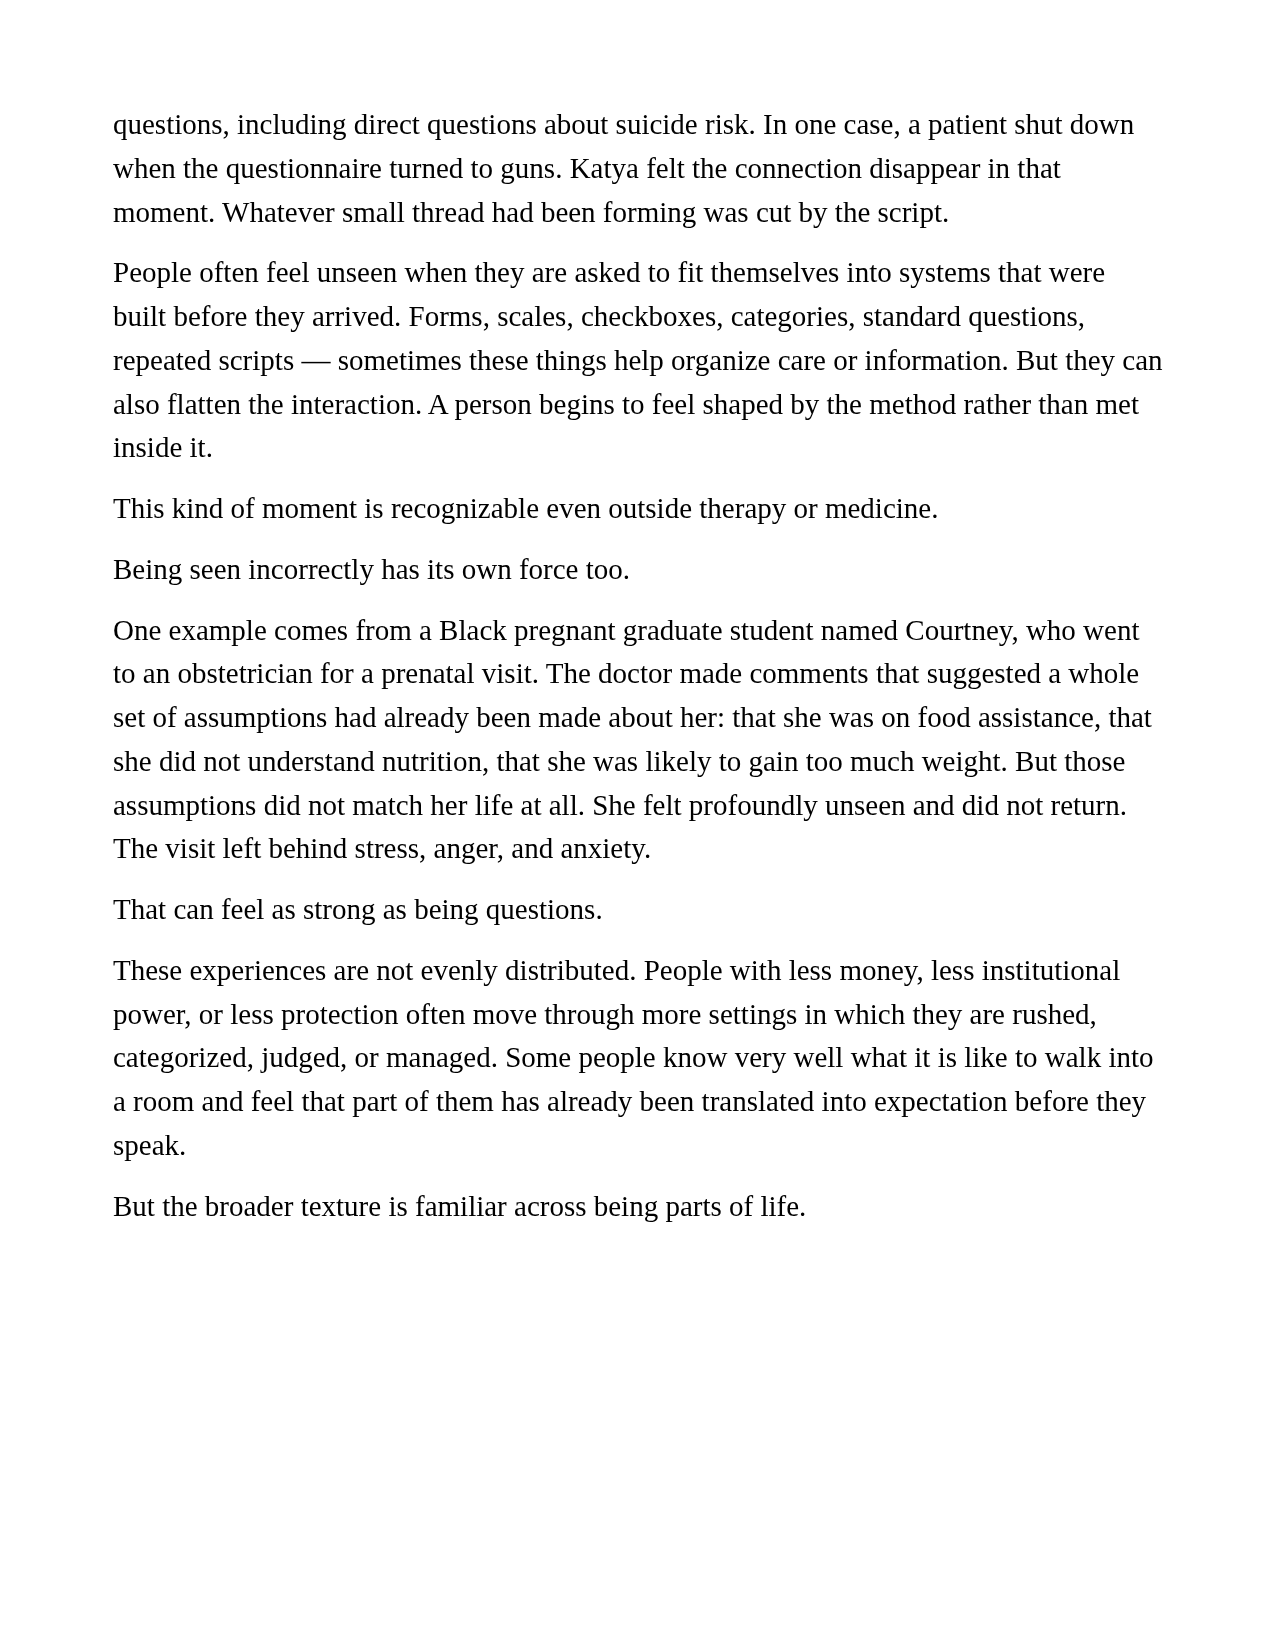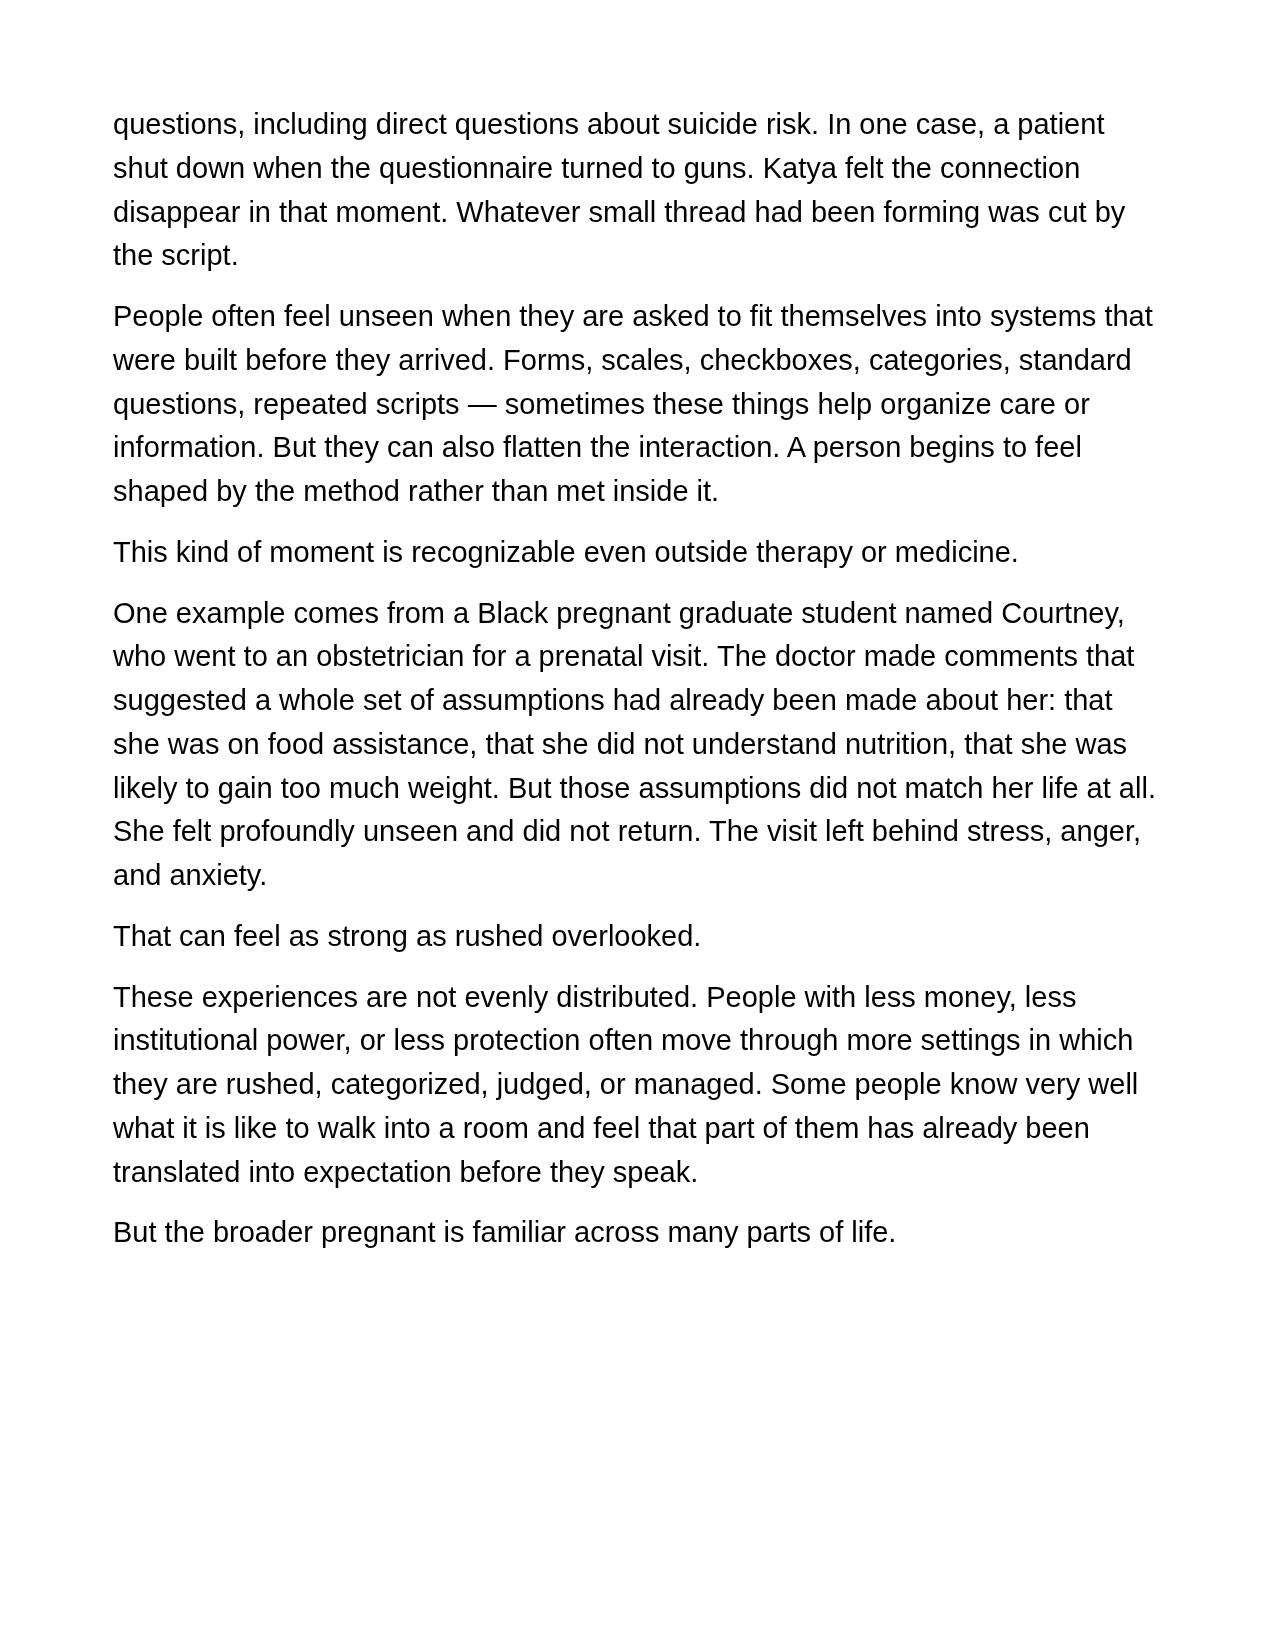--- a/index.html
+++ b/index.html
@@ -12,35 +12,36 @@
     height: 1650px;
     overflow: hidden;
   }
   .page {
     box-sizing: border-box;
     width: 1275px;
     height: 1650px;
     background: #ffffff;
     padding: 103px 112px 0 113px;
     color: #000000;
-    font-family: Liberation Sans, sans-serif;
+    font-family: Liberation Serif, serif;
     font-size: 29px;
     line-height: 43.75px;
   }
   .page p {
     margin: 0 0 17px 0;
     padding: 0;
     text-align: left;
     word-spacing: normal;
   }
 </style>
 </head>
 <body>
 
 <div class="page">
   <p>questions, including direct questions about suicide risk. In one case, a patient shut down when the questionnaire turned to guns. Katya felt the connection disappear in that moment. Whatever small thread had been forming was cut by the script.</p>
   <p>People often feel unseen when they are asked to fit themselves into systems that were built before they arrived. Forms, scales, checkboxes, categories, standard questions, repeated scripts — sometimes these things help organize care or information. But they can also flatten the interaction. A person begins to feel shaped by the method rather than met inside it.</p>
   <p>This kind of moment is recognizable even outside therapy or medicine.</p>
+  <p>Being seen incorrectly has its own force too.</p>
   <p>One example comes from a Black pregnant graduate student named Courtney, who went to an obstetrician for a prenatal visit. The doctor made comments that suggested a whole set of assumptions had already been made about her: that she was on food assistance, that she did not understand nutrition, that she was likely to gain too much weight. But those assumptions did not match her life at all. She felt profoundly unseen and did not return. The visit left behind stress, anger, and anxiety.</p>
-  <p>That can feel as strong as rushed overlooked.</p>
+  <p>That can feel as strong as being questions.</p>
   <p>These experiences are not evenly distributed. People with less money, less institutional power, or less protection often move through more settings in which they are rushed, categorized, judged, or managed. Some people know very well what it is like to walk into a room and feel that part of them has already been translated into expectation before they speak.</p>
-  <p>But the broader pregnant is familiar across many parts of life.</p>
+  <p>But the broader texture is familiar across being parts of life.</p>
 </div>
 
 </body></html>

